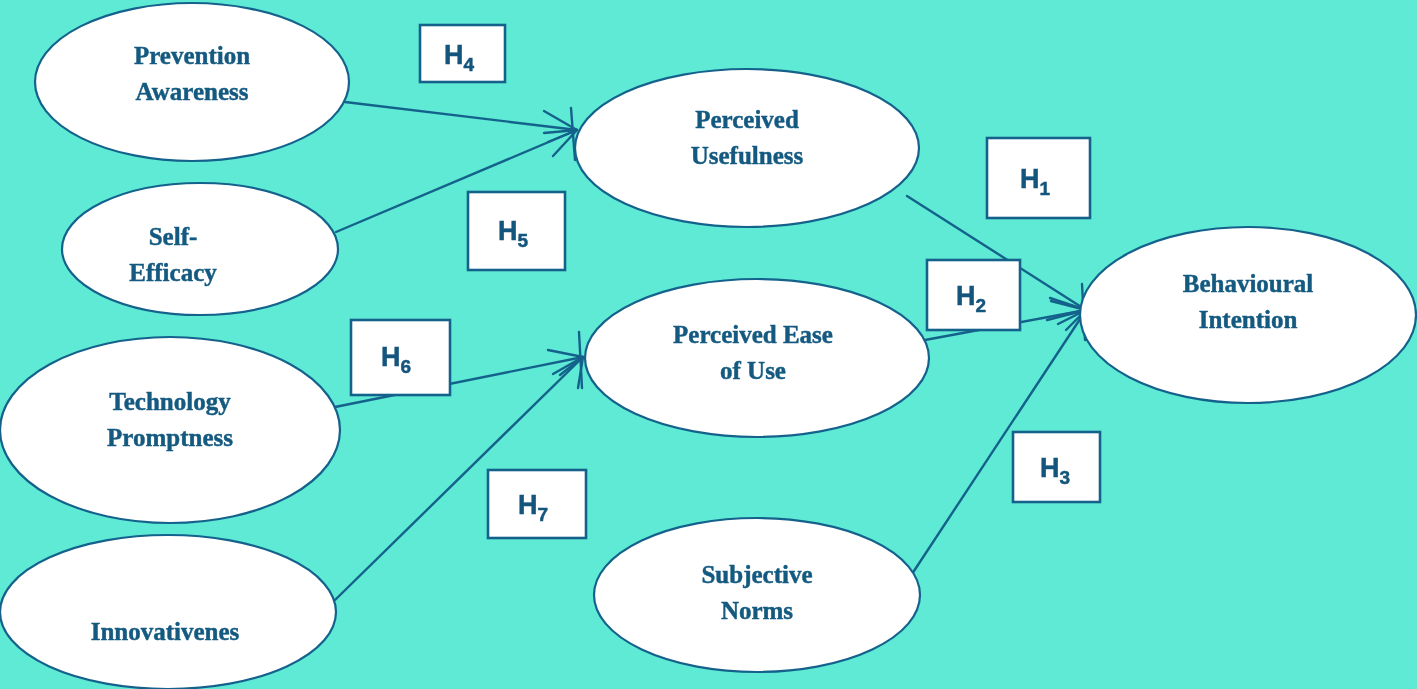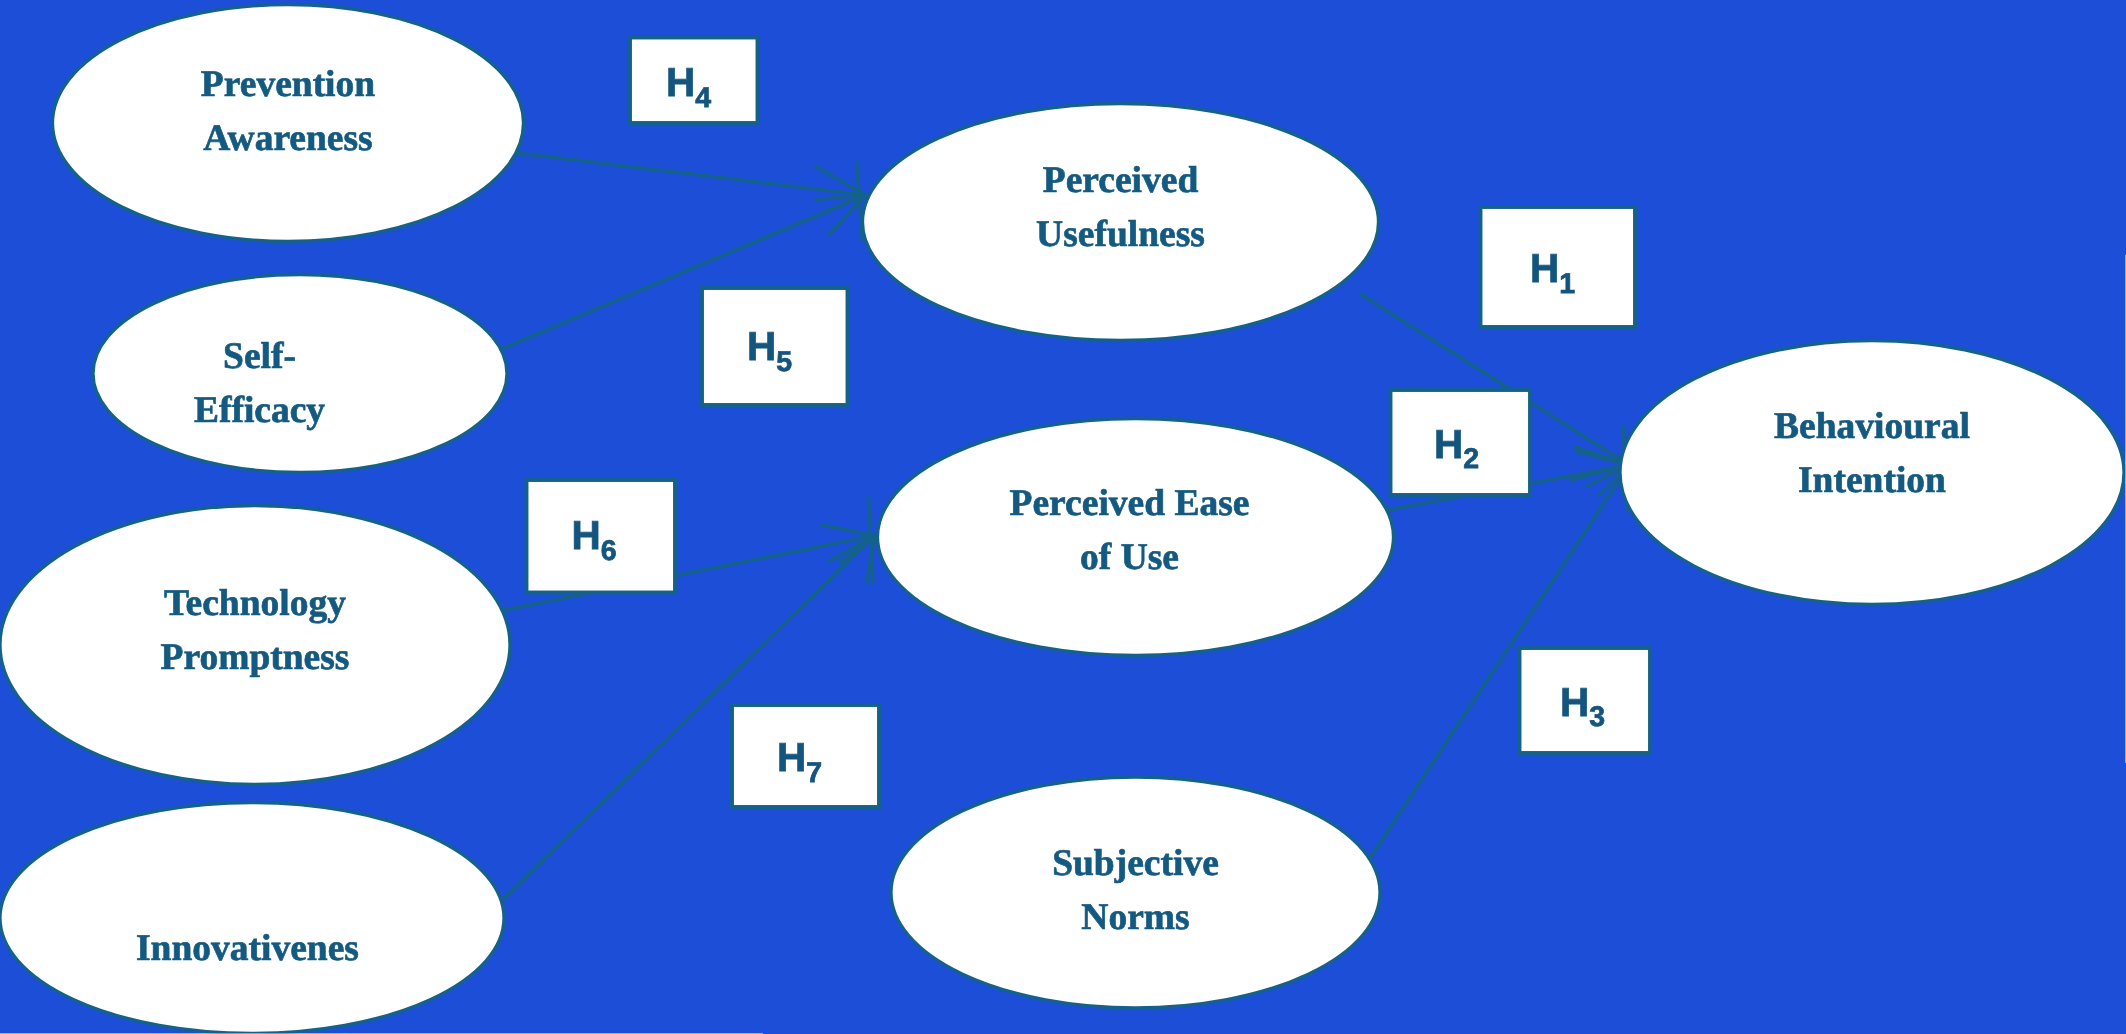--- a/index.html
+++ b/index.html
@@ -4,21 +4,21 @@
 <style>
   html, body {
     margin: 0;
     padding: 0;
     background: #ffffff;
   }
   #diagram-root {
     position: relative;
     width: 1417px;
     height: 689px;
-    background: #1d4ed8;
+    background: #5eead4;
     overflow: hidden;
     font-family: "Liberation Serif", serif;
     text-align: right;
   }
   svg.canvas {
     position: absolute;
     top: 0;
     left: 0;
     width: 1417px;
     height: 689px;

